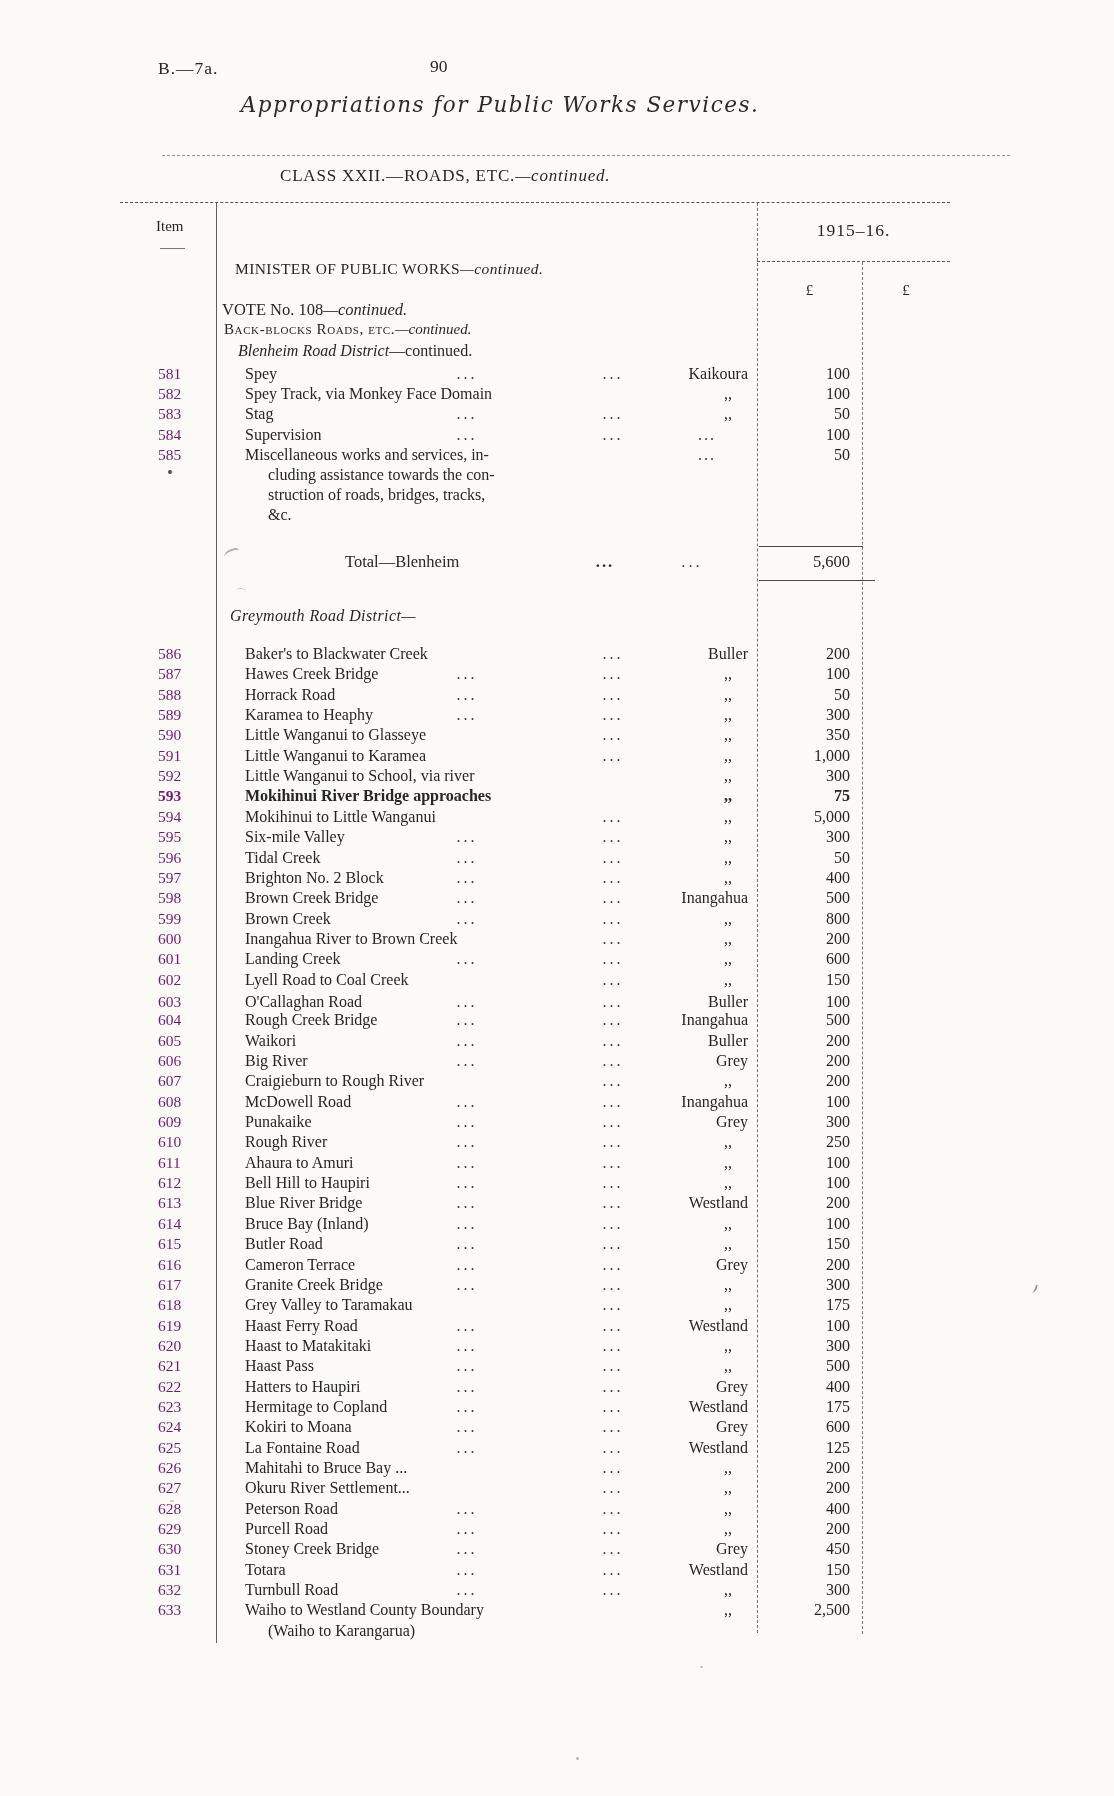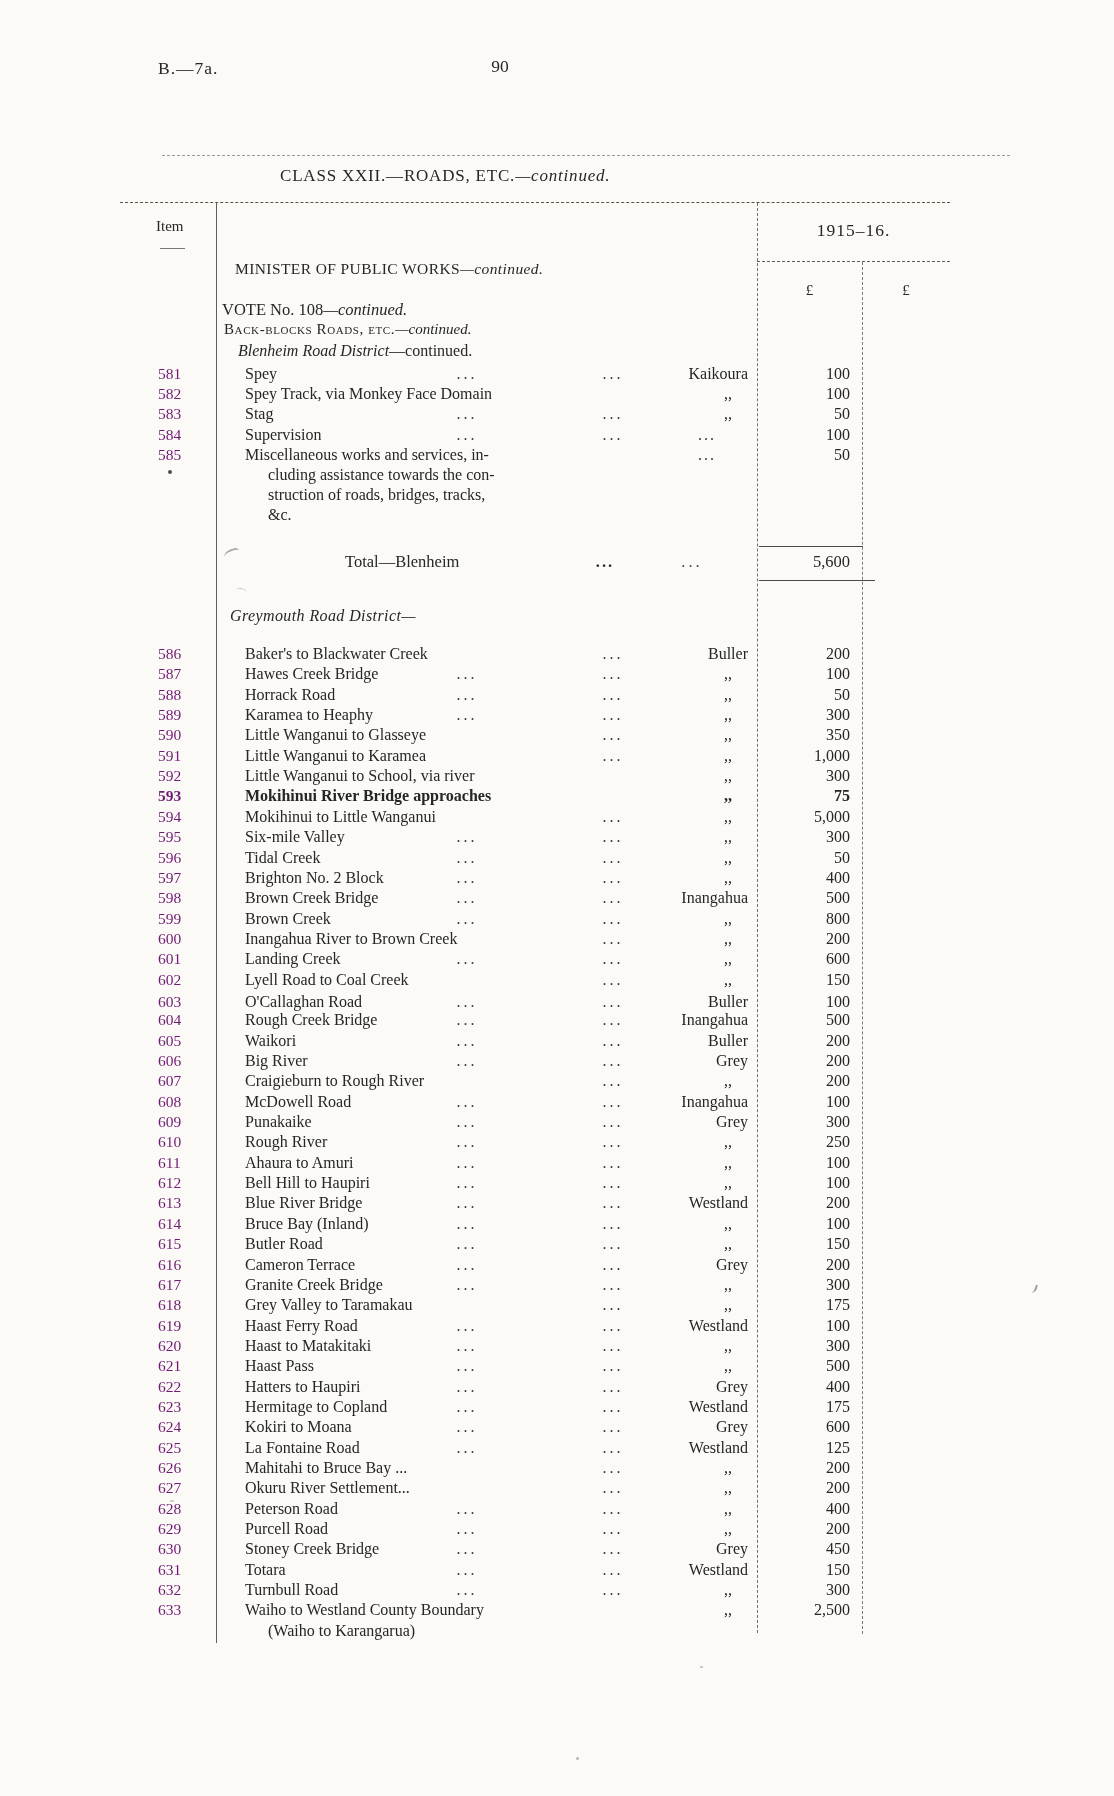--- a/index.html
+++ b/index.html
@@ -8,21 +8,21 @@
     background:#fbfaf6;
     font-family:"Liberation Serif","DejaVu Serif",serif;
     color:#262626;overflow:hidden;
   }
   .abs{position:absolute;white-space:nowrap;}
   .it{font-style:italic;}
   .sc{font-variant:small-caps;letter-spacing:.6px;}
 
   
   .doc-ref{left:158px;top:58px;font-size:17.5px;letter-spacing:1px;}
-  .pg-num{left:430px;top:56px;width:140px;text-align:center;font-size:17.5px;}
+  .pg-num{left:430px;top:56px;width:140px;font-size:17.5px;}
   .title{left:190px;top:92px;width:620px;text-align:center;font-style:italic;
          font-size:21.5px;letter-spacing:1.5px;font-family:"DejaVu Serif",serif;color:#2b2b2b;}
   .class-line{left:280px;top:166px;width:530px;text-align:left;font-size:17px;letter-spacing:.8px;}
 
   
   .hr-title{left:162px;top:155px;width:848px;border-top:1.2px dashed #9a9a97;height:0;}
   .hr-top{left:120px;top:202px;width:830px;border-top:1.6px dashed #555550;height:0;}
   .hr-head{left:757px;top:261px;width:193px;border-top:1.3px dashed #5c5c58;height:0;}
   .vl-left{left:216px;top:203px;width:1.4px;height:1440px;background:#3c3c3a;opacity:.82;}
   .vl-m1{left:757px;top:203px;width:0;height:1430px;border-left:1.4px dashed #70706c;}
@@ -73,20 +73,21 @@
   .fleck2{left:700px;top:1666px;width:3px;height:2px;background:#9a9a94;opacity:.5;}
   .fleck3{left:170px;top:1500px;width:4px;height:2px;background:#a0a09a;opacity:.45;}
 </style>
 </head>
 <body>
 
 <div class="sheet">
 
   <div class="abs doc-ref">B.—7a.</div>
   <div class="abs pg-num">90</div>
+  <div class="abs title">Appropriations for Public Works Services.</div>
   <div class="abs hr-title"></div>
   <div class="abs class-line"><span>CLASS XXII.—ROADS, ETC.</span><span class="it">—continued.</span></div>
 
   <div class="abs hr-top"></div>
   <div class="abs vl-left"></div>
   <div class="abs vl-m1"></div>
   <div class="abs vl-m2"></div>
   <div class="abs hr-head"></div>
 
   <div class="abs item-label">Item</div>

